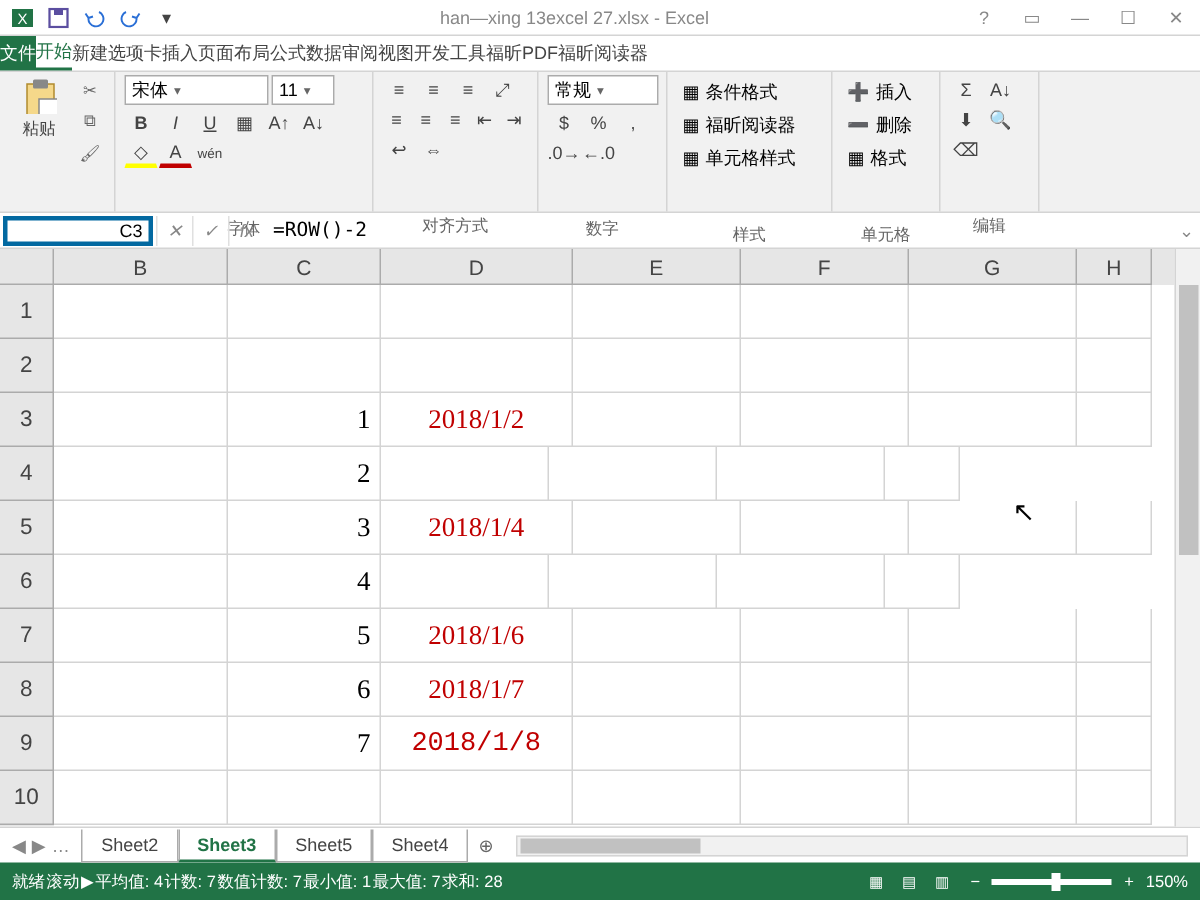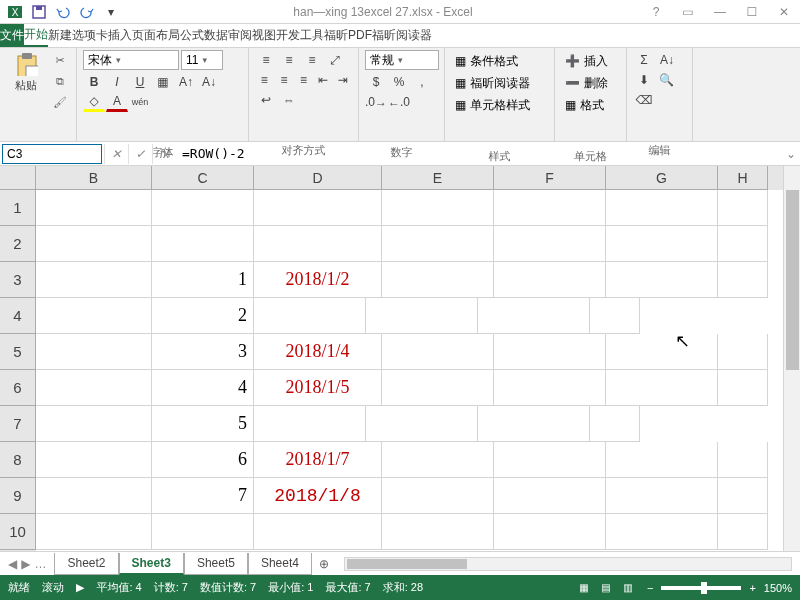--- a/index.html
+++ b/index.html
@@ -27,21 +27,21 @@
 .small-btns { display: flex; flex-direction: column; gap: 1px; }
 .small-btn { width: 20px; height: 20px; display: flex; align-items: center; justify-content: center; cursor: pointer; color: #666; font-size: 11px; }
 .font-row { display: flex; gap: 2px; align-items: center; margin-bottom: 2px; }
 .combo { border: 1px solid #ababab; background: #fff; height: 20px; display: flex; align-items: center; padding: 0 4px; font-size: 12px; }
 .combo-arrow { margin-left: 4px; color: #666; font-size: 9px; }
 .btn-row { display: flex; gap: 1px; }
 .rib-btn { width: 22px; height: 20px; display: flex; align-items: center; justify-content: center; cursor: pointer; color: #444; border: 1px solid transparent; }
 .wide-btn { display: flex; align-items: center; gap: 4px; padding: 0 4px; height: 22px; cursor: pointer; }
 
 .formula-bar { height: 24px; background: #fff; display: flex; align-items: center; border-bottom: 1px solid #d4d4d4; }
-.name-box { width: 100px; border: 1px solid #0369a1; height: 20px; margin: 0 2px; padding: 0 4px; display: flex; align-items: center; background: #fff; }
+.name-box { width: 100px; border: 3px solid #0369a1; height: 20px; margin: 0 2px; padding: 0 4px; display: flex; align-items: center; background: #fff; justify-content: flex-end; }
 .fb-btns { display: flex; gap: 0; }
 .fb-btn { width: 24px; height: 20px; display: flex; align-items: center; justify-content: center; color: #888; cursor: pointer; border-left: 1px solid #e0e0e0; font-style: italic; }
 .formula-input { flex: 1; height: 20px; padding: 0 6px; display: flex; align-items: center; font-family: Consolas, monospace; font-size: 13px; }
 .fb-expand { width: 18px; color: #888; text-align: center; }
 
 .sheet-area { height: 385px; display: flex; }
 .row-headers { width: 36px; background: #e6e6e6; }
 .corner { height: 24px; background: #e6e6e6; border-right: 1px solid #ababab; border-bottom: 1px solid #ababab; }
 .row-hdr { height: 36px; border-bottom: 1px solid #ababab; border-right: 1px solid #ababab; display: flex; align-items: center; justify-content: center; color: #444; font-size: 15px; background: #e6e6e6; }
 .grid-wrap { flex: 1; overflow: hidden; position: relative; }
@@ -57,21 +57,21 @@
 
 .sheet-tabs { height: 24px; background: #fff; display: flex; align-items: center; border-top: 1px solid #d4d4d4; }
 .st-nav { display: flex; gap: 4px; padding: 0 8px; color: #888; }
 .st-nav span { cursor: pointer; }
 .st-tab { padding: 0 12px; height: 22px; display: flex; align-items: center; border: 1px solid #ababab; border-top: none; cursor: pointer; background: #fff; font-size: 12px; color: #444; }
 .st-tab.active { background: #fff; border-bottom: 2px solid #217346; color: #217346; font-weight: bold; }
 .st-add { width: 24px; text-align: center; color: #666; cursor: pointer; }
 .hscroll { flex: 1; margin: 0 8px; height: 14px; background: #f1f1f1; border: 1px solid #d4d4d4; position: relative; }
 .hscroll-thumb { position: absolute; top: 1px; height: 10px; background: #c1c1c1; }
 
-.status-bar { height: 25px; background: #217346; color: #fff; display: flex; align-items: center; padding: 0 8px; font-size: 11px; gap: 12px; }
+.status-bar { height: 25px; background: #217346; color: #fff; display: flex; align-items: center; padding: 0 8px; font-size: 11px; gap: 1px; }
 .status-right { margin-left: auto; display: flex; align-items: center; gap: 8px; }
 .view-btns { display: flex; }
 .view-btn { width: 22px; height: 18px; display: flex; align-items: center; justify-content: center; color: #fff; cursor: pointer; font-size: 10px; }
 .zoom-slider { width: 80px; height: 4px; background: #fff; position: relative; }
 .zoom-thumb { position: absolute; width: 6px; height: 12px; background: #fff; top: -4px; left: 50%; }
 
 .cursor { position: absolute; left: 675px; top: 330px; pointer-events: none; font-size: 18px; color: #000; }
 svg { display: block; }
 </style>
 </head>
@@ -360,29 +360,29 @@
           <div class="cell c-num" style="width: 102px;">3</div>
           <div class="cell c-date" style="width: 128px;">2018/1/4</div>
           <div class="cell" style="width: 112px;"></div>
           <div class="cell" style="width: 112px;"></div>
           <div class="cell" style="width: 112px;"></div>
           <div class="cell" style="width: 50px;"></div>
         </div>
         <div class="grid-row">
           <div class="cell" style="width: 116px;"></div>
           <div class="cell c-num" style="width: 102px;">4</div>
-          <div class="cell c-date" style="width: 128px;">2018/1/5</div>
           <div class="cell" style="width: 112px;"></div>
           <div class="cell" style="width: 112px;"></div>
           <div class="cell" style="width: 112px;"></div>
           <div class="cell" style="width: 50px;"></div>
         </div>
         <div class="grid-row">
           <div class="cell" style="width: 116px;"></div>
           <div class="cell c-num" style="width: 102px;">5</div>
+          <div class="cell c-date" style="width: 128px;">2018/1/6</div>
           <div class="cell" style="width: 112px;"></div>
           <div class="cell" style="width: 112px;"></div>
           <div class="cell" style="width: 112px;"></div>
           <div class="cell" style="width: 50px;"></div>
         </div>
         <div class="grid-row">
           <div class="cell" style="width: 116px;"></div>
           <div class="cell c-num" style="width: 102px;">6</div>
           <div class="cell c-date" style="width: 128px;">2018/1/7</div>
           <div class="cell" style="width: 112px;"></div>

